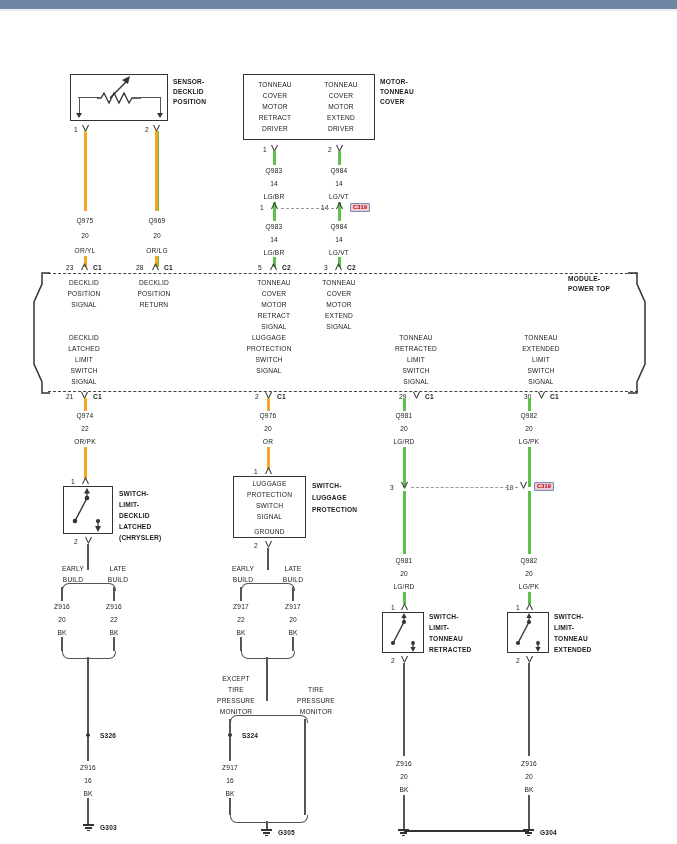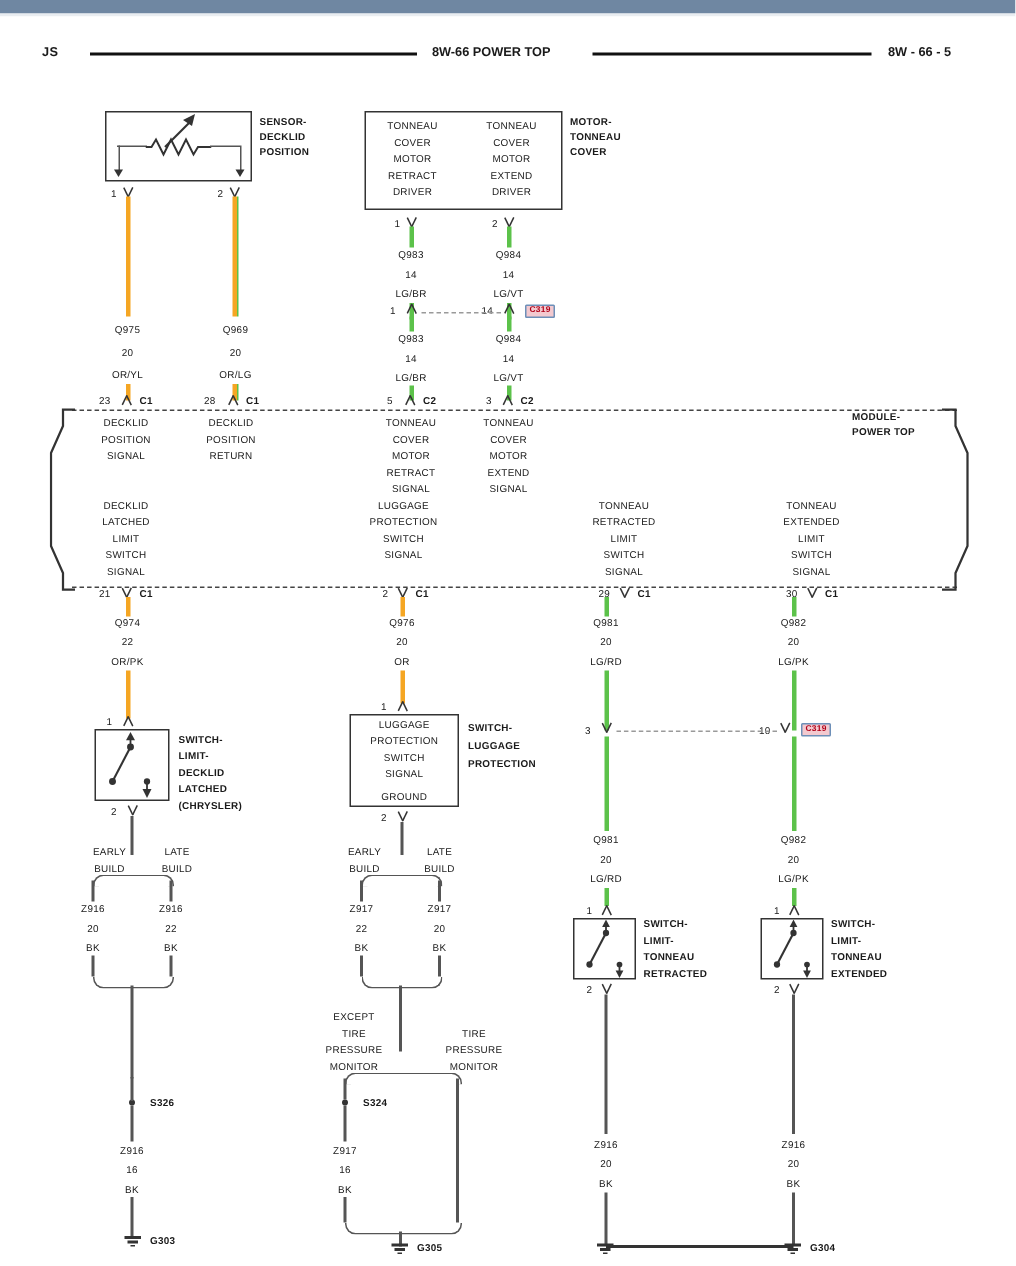--- a/index.html
+++ b/index.html
@@ -61,27 +61,20 @@
     border-radius:0 0 7px 7px;height:7px;}
 </style>
 </head>
 <body>
 
 <div class="topbar"></div>
 <div class="topbar-edge"></div>
 
 <div class="page">
 
-  <div class="hdr">
-    <div class="js">JS</div>
-    <div class="r1"></div>
-    <div class="ttl">8W-66 POWER TOP</div>
-    <div class="r2"></div>
-    <div class="pg">8W - 66 - 5</div>
-  </div>
 
   <div class="box" style="left:70px;top:63px;width:98px;height:47px;"></div>
 
   <div class="hline" style="left:78px;top:86px;width:20px;"></div>
   <svg style="position:absolute;left:97px;top:78px;" width="44" height="17" viewBox="0 0 44 17">
     <polyline points="0,9 4,9 7,4 12,14 17,4 22,14 27,4 32,14 35,9 44,9" fill="none" stroke="#333" stroke-width="1.3"></polyline>
   </svg>
   <div class="hline" style="left:140px;top:86px;width:20px;"></div>
   <svg style="position:absolute;left:108px;top:65px;" width="26" height="24" viewBox="0 0 26 24">
     <line x1="2" y1="22" x2="20" y2="4" stroke="#333" stroke-width="1.4"></line>

